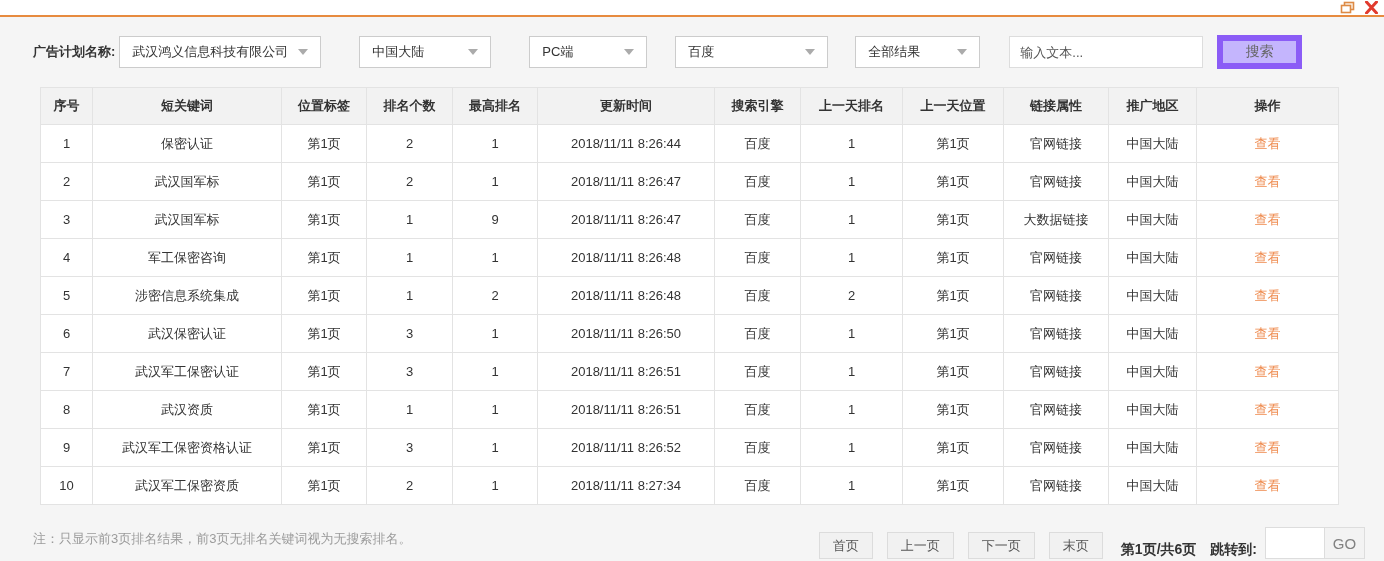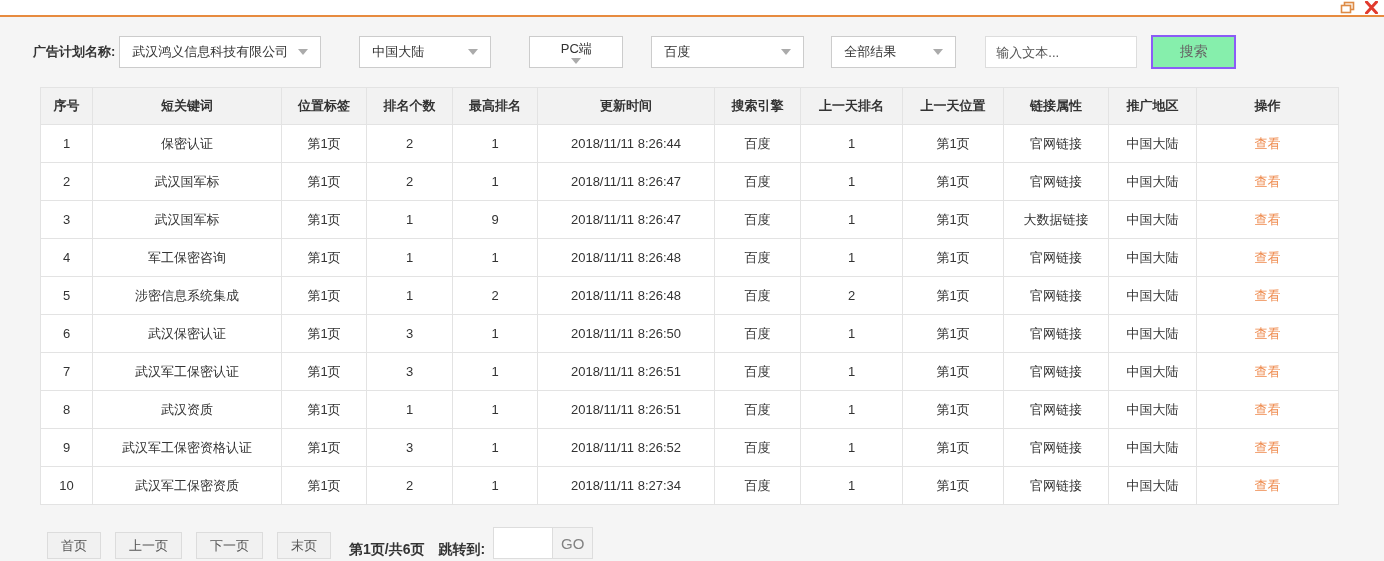--- a/index.html
+++ b/index.html
@@ -14,27 +14,27 @@
   
   .filter-bar { display:flex; align-items:center; padding-left:33px; margin-top:18px; height:34px; }
   .filter-label { font-size:13px; color:#333; margin-right:4px; white-space:nowrap;font-weight:bold; }
   .select { background:#fff; border:1px solid #ccc; height:32px; display:flex; align-items:center;
             justify-content:space-between; padding:3px 12px; cursor:pointer; }
   .select-value { font-size:13px; color:#333; white-space:nowrap; }
   .caret { width:0; height:0; border-left:5px solid transparent; border-right:5px solid transparent;
            border-top:6px solid #ababab; }
   .sel1 { width:202px; margin-right:38px; }
   .sel2 { width:132px; margin-right:38px; }
-  .sel3 { width:94px;  margin-right:28px;flex-direction:column; }
+  .sel3 { width:118px;  margin-right:28px; }
   .sel4 { width:153px; margin-right:27px; }
   .sel5 { width:125px; margin-right:29px; }
-  .search-input { width:152px; height:32px; border:1px solid #ddd; padding:0 10px; font-size:13px;
+  .search-input { width:194px; height:32px; border:1px solid #ddd; padding:0 10px; font-size:13px;
                   color:#333; margin-right:14px; outline:none; font-family:inherit; }
   .search-input::placeholder { color:#555; opacity:1; }
-  .search-btn { width:85px; height:34px; background:#86efac; border:2px solid #8b5cf6; font-size:14px;
+  .search-btn { width:85px; height:34px; background:#c4b5fd; border:6px solid #8b5cf6; font-size:14px;
                 color:#666; cursor:pointer; font-family:inherit; }
 
   
   .rank-table { border-collapse:collapse; table-layout:fixed; width:1298px; margin:18px 0 0 40px;
                 background:#fff; }
   .rank-table th, .rank-table td { border:1px solid #e3e3e3; text-align:center; overflow:hidden;
                                    white-space:nowrap; }
   .rank-table th { background:#f2f2f2; height:37px; font-size:13px; font-weight:bold; color:#333; }
   .rank-table td { height:38px; font-size:13px; color:#333; }
   .view-link { color:#ef8c50; cursor:pointer; text-decoration:none; }
@@ -266,20 +266,21 @@
         <td>1</td>
         <td>第1页</td>
         <td>官网链接</td>
         <td>中国大陆</td>
         <td><a class="view-link">查看</a></td>
       </tr>
     </tbody>
 </table>
 
 <div class="footer">
+  <span class="note">注：只显示前3页排名结果，前3页无排名关键词视为无搜索排名。</span>
   <div class="pagination">
     <button class="pg-btn">首页</button>
     <button class="pg-btn">上一页</button>
     <button class="pg-btn">下一页</button>
     <button class="pg-btn">末页</button>
     <span class="page-info">第1页/共6页</span>
     <span class="jump-label">跳转到:</span>
     <div class="jump-box">
       <input class="jump-input" type="text" style="">
       <span class="go-btn">GO</span>

